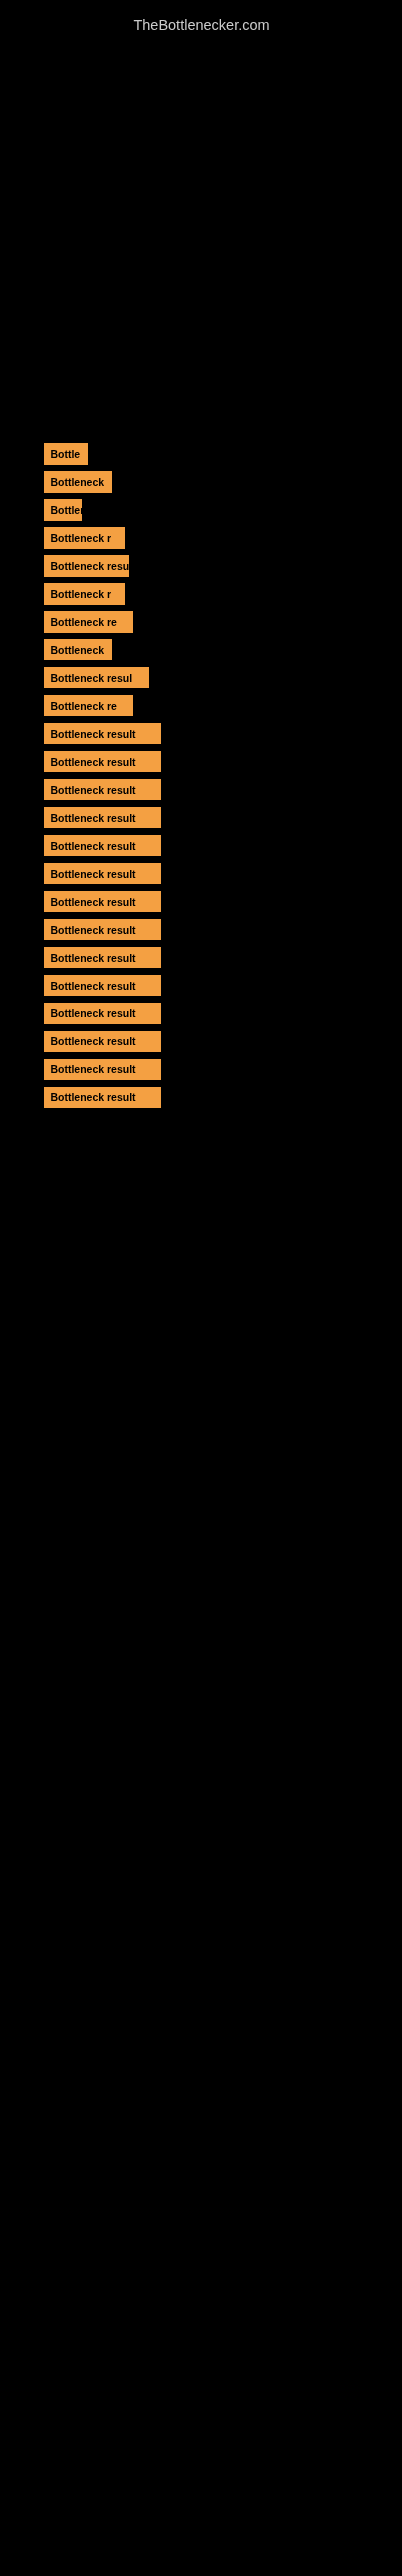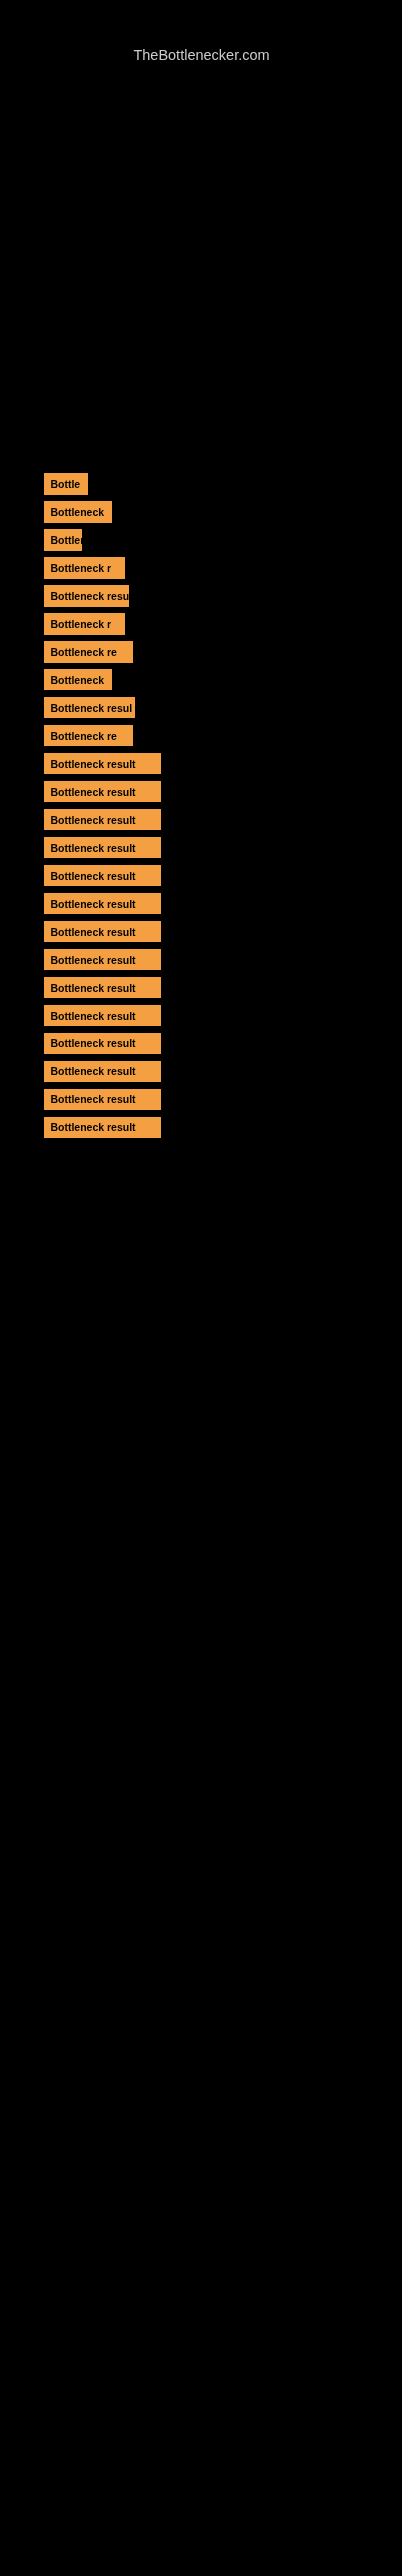--- a/index.html
+++ b/index.html
@@ -15,21 +15,20 @@
       font-family: Arial, sans-serif;
       position: relative;
     }
 
     .site-title {
       color: #cccccc;
       font-size: 14.5px;
       text-align: center;
       padding-top: 17px;
       padding-bottom: 8px;
-      margin-top: 30px;
     }
 
     .chart-area {
       width: 100%;
       height: 386px;
       background-color: #000000;
       position: relative;
     }
 
     .bottleneck-results-container {
@@ -82,21 +81,21 @@
     <div class="result-row">
       <div class="result-bar" style="width: 81px;">Bottleneck r</div>
     </div>
     <div class="result-row">
       <div class="result-bar" style="width: 89px;">Bottleneck re</div>
     </div>
     <div class="result-row">
       <div class="result-bar" style="width: 68px;">Bottleneck</div>
     </div>
     <div class="result-row">
-      <div class="result-bar" style="width: 91px;">Bottleneck resul</div>
+      <div class="result-bar" style="width: 105px;">Bottleneck resul</div>
     </div>
     <div class="result-row">
       <div class="result-bar" style="width: 89px;">Bottleneck re</div>
     </div>
     <div class="result-row">
       <div class="result-bar" style="width: 117px;">Bottleneck result</div>
     </div>
     <div class="result-row">
       <div class="result-bar" style="width: 117px;">Bottleneck result</div>
     </div>

